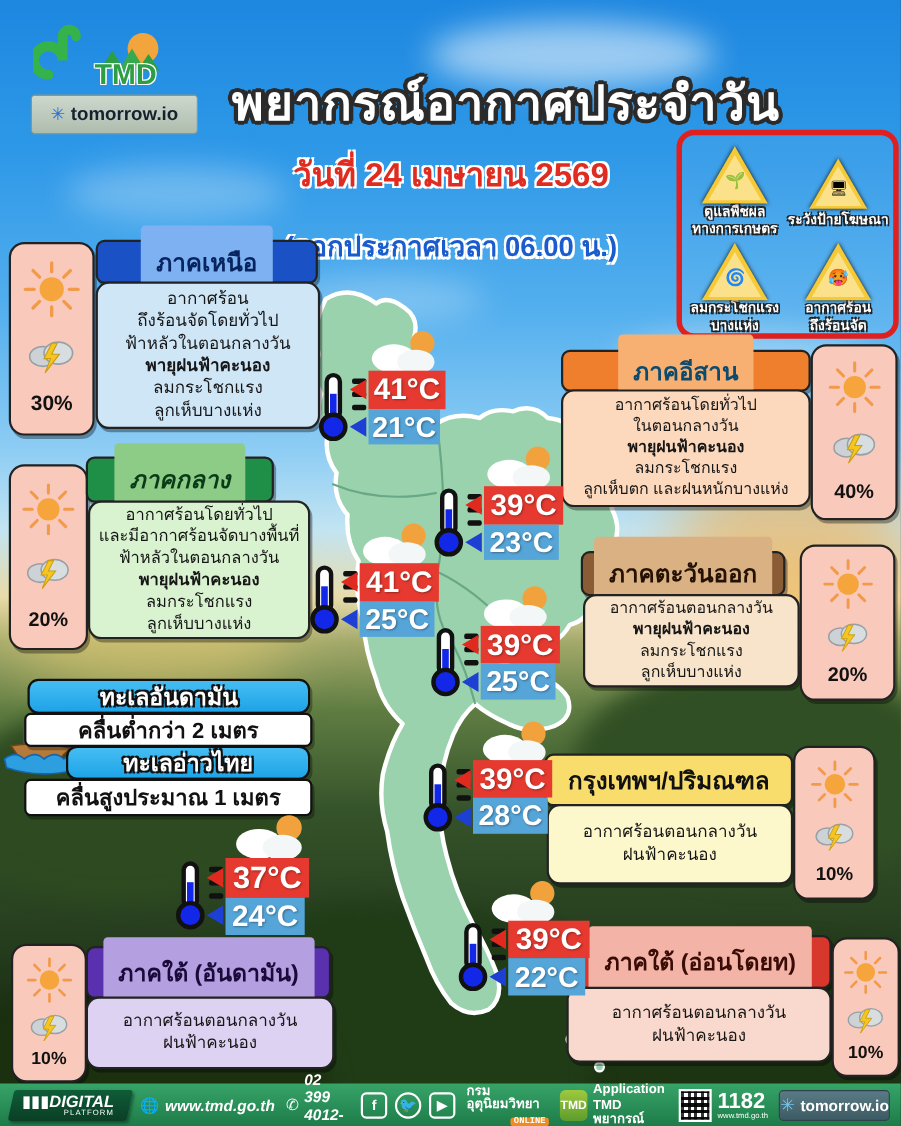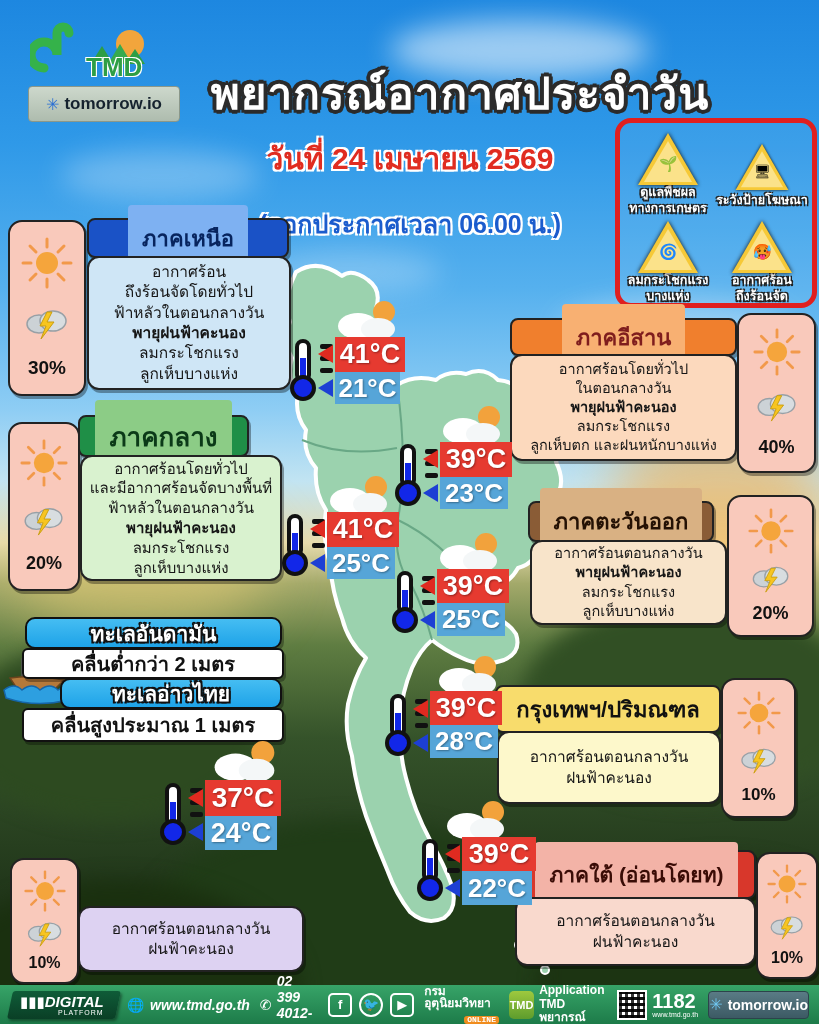--- a/index.html
+++ b/index.html
@@ -198,33 +198,33 @@
         <circle cx="26" cy="26" r="11" fill="#f5a53c"></circle>
       </svg>
     <svg width="46" height="32" viewBox="0 0 48 34">
         <ellipse cx="16" cy="18" rx="12" ry="9" fill="#ccd2d6" stroke="#98a0a6" stroke-width="1.5"></ellipse>
         <ellipse cx="30" cy="15" rx="13" ry="10" fill="#d8dde0" stroke="#98a0a6" stroke-width="1.5"></ellipse>
         <polygon points="24,6 17,20 23,20 18,33 31,16 24,16 29,6" fill="#f7c520" stroke="#c99e10" stroke-width="1"></polygon>
       </svg>
     <div class="rain-pct" style="font-size:18px;">20%</div>
   </div>
   <div class="abs hdr" style="left:78px;top:415px;width:167px;height:38px;background:#1f8f47;">
-    <span class="inner" style="background:#8ccc86;color:#0b3a18;font-size:26px;">ภาคกลาง</span>
+    <span class="inner" style="background:#8ccc86;color:#0b3a18;font-size:22px;font-style:italic;">ภาคกลาง</span>
   </div>
   <div class="abs rbody" style="left:80px;top:455px;width:198px;height:122px;background:#d9f2cf;font-size:15px;">
     <div class="rline">อากาศร้อนโดยทั่วไป</div>
     <div class="rline">และมีอากาศร้อนจัดบางพื้นที่</div>
     <div class="rline">ฟ้าหลัวในตอนกลางวัน</div>
     <div class="rline b">พายุฝนฟ้าคะนอง</div>
     <div class="rline">ลมกระโชกแรง</div>
     <div class="rline">ลูกเห็บบางแห่ง</div>
   </div>
 
   <div class="abs hdr" style="left:510px;top:318px;width:223px;height:34px;background:#f07f2d;">
-    <span class="inner" style="background:#f8b072;color:#7f1d1d;font-size:22px;">ภาคอีสาน</span>
+    <span class="inner" style="background:#f8b072;color:#0c4a6e;font-size:22px;">ภาคอีสาน</span>
   </div>
   <div class="abs rbody" style="left:510px;top:354px;width:223px;height:103px;background:#fcd9bd;font-size:14.5px;">
     <div class="rline">อากาศร้อนโดยทั่วไป</div>
     <div class="rline">ในตอนกลางวัน</div>
     <div class="rline b">พายุฝนฟ้าคะนอง</div>
     <div class="rline">ลมกระโชกแรง</div>
     <div class="rline">ลูกเห็บตก และฝนหนักบางแห่ง</div>
   </div>
   <div class="abs rain" style="left:737px;top:313px;width:75px;height:144px;">
     <svg width="48" height="48" viewBox="0 0 52 52">
@@ -321,20 +321,23 @@
           <line x1="37" y1="15" x2="43" y2="9"></line>
         </g>
         <circle cx="26" cy="26" r="11" fill="#f5a53c"></circle>
       </svg>
     <svg width="40" height="28" viewBox="0 0 48 34">
         <ellipse cx="16" cy="18" rx="12" ry="9" fill="#ccd2d6" stroke="#98a0a6" stroke-width="1.5"></ellipse>
         <ellipse cx="30" cy="15" rx="13" ry="10" fill="#d8dde0" stroke="#98a0a6" stroke-width="1.5"></ellipse>
         <polygon points="24,6 17,20 23,20 18,33 31,16 24,16 29,6" fill="#f7c520" stroke="#c99e10" stroke-width="1"></polygon>
       </svg>
     <div class="rain-pct" style="font-size:16px;">10%</div>
+  </div>
+  <div class="abs hdr" style="left:78px;top:860px;width:219px;height:44px;background:#5930ae;">
+    <span class="inner" style="background:#b49fe0;color:#190a3a;font-size:21px;">ภาคใต้ (อันดามัน)</span>
   </div>
   <div class="abs rbody" style="left:78px;top:906px;width:222px;height:62px;background:#ddd2f2;font-size:15.5px;">
     <div class="rline">อากาศร้อนตอนกลางวัน</div>
     <div class="rline">ฝนฟ้าคะนอง</div>
   </div>
 
   <div class="abs hdr" style="left:517px;top:850px;width:235px;height:45px;background:#d8372b;">
     <span class="inner" style="background:#f3b3a7;color:#3a0c06;font-size:21px;">ภาคใต้ (อ่อนโดยท)</span>
   </div>
   <div class="abs rbody" style="left:515px;top:897px;width:237px;height:65px;background:#f9d9cd;font-size:15.5px;">

